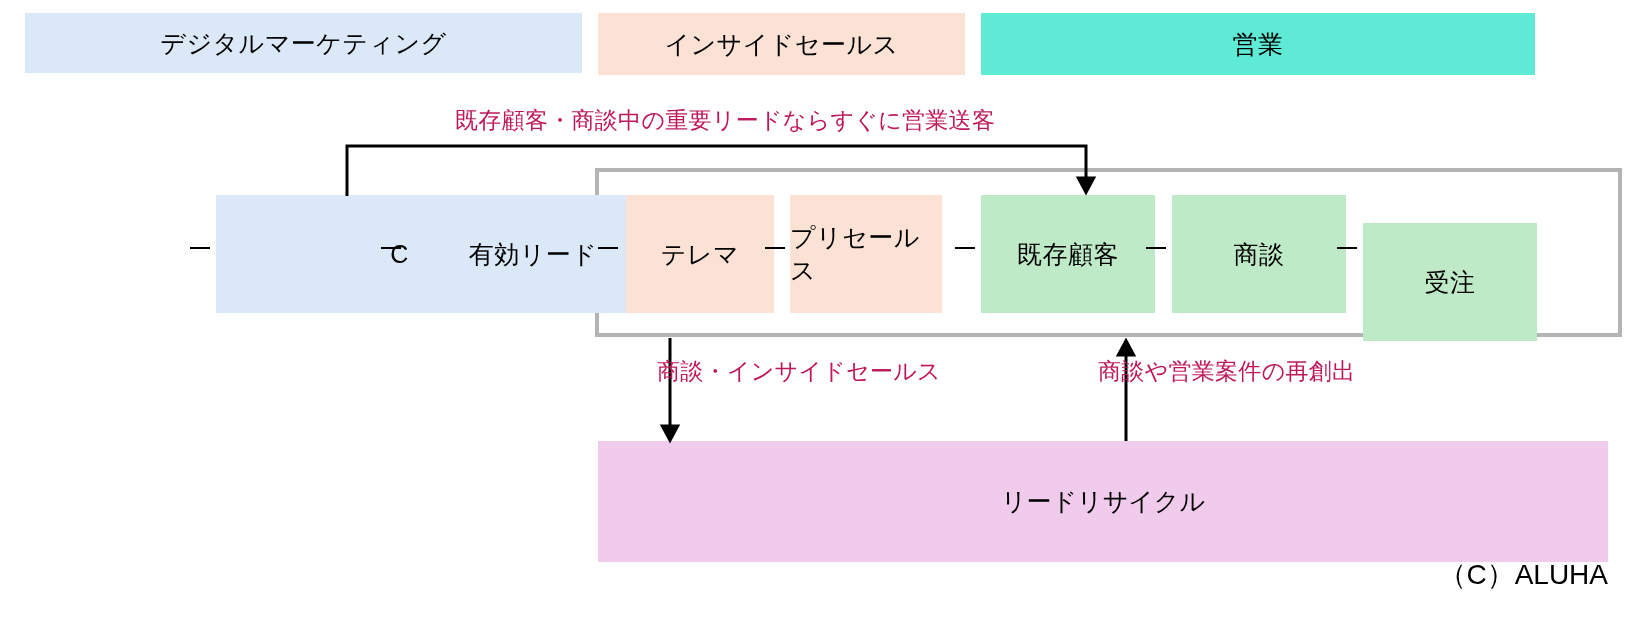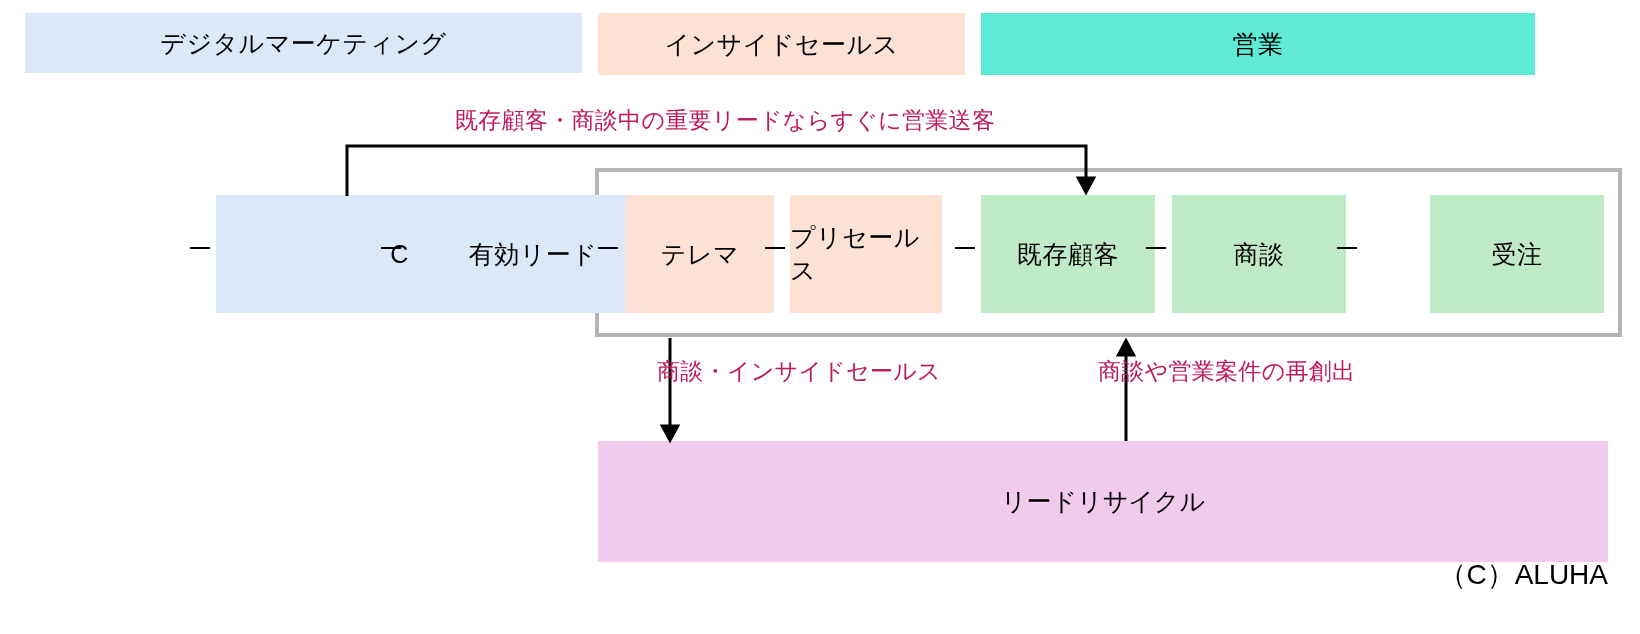--- a/index.html
+++ b/index.html
@@ -133,21 +133,21 @@
   </div>
   <div class="stage st-orange" style="left:790px;  width:152px;">
     <span>プリセールス</span>
   </div>
   <div class="stage st-green" style="left:981px;  width:174px;">
     <span>既存顧客</span>
   </div>
   <div class="stage st-green" style="left:1172px; width:174px;">
     <span>商談</span>
   </div>
-  <div class="stage st-green" style="left:1430px; width:174px;">
+  <div class="stage st-green" style="left:1363px; width:174px;margin-top:28px;">
     <span>受注</span>
   </div>
 
   <div class="connector" style="left:190px;"></div>
   <div class="connector" style="left:381px;"></div>
   <div class="connector" style="left:598px;"></div>
   <div class="connector" style="left:765px;"></div>
   <div class="connector" style="left:955px;"></div>
   <div class="connector" style="left:1146px;"></div>
   <div class="connector" style="left:1337px;"></div>

